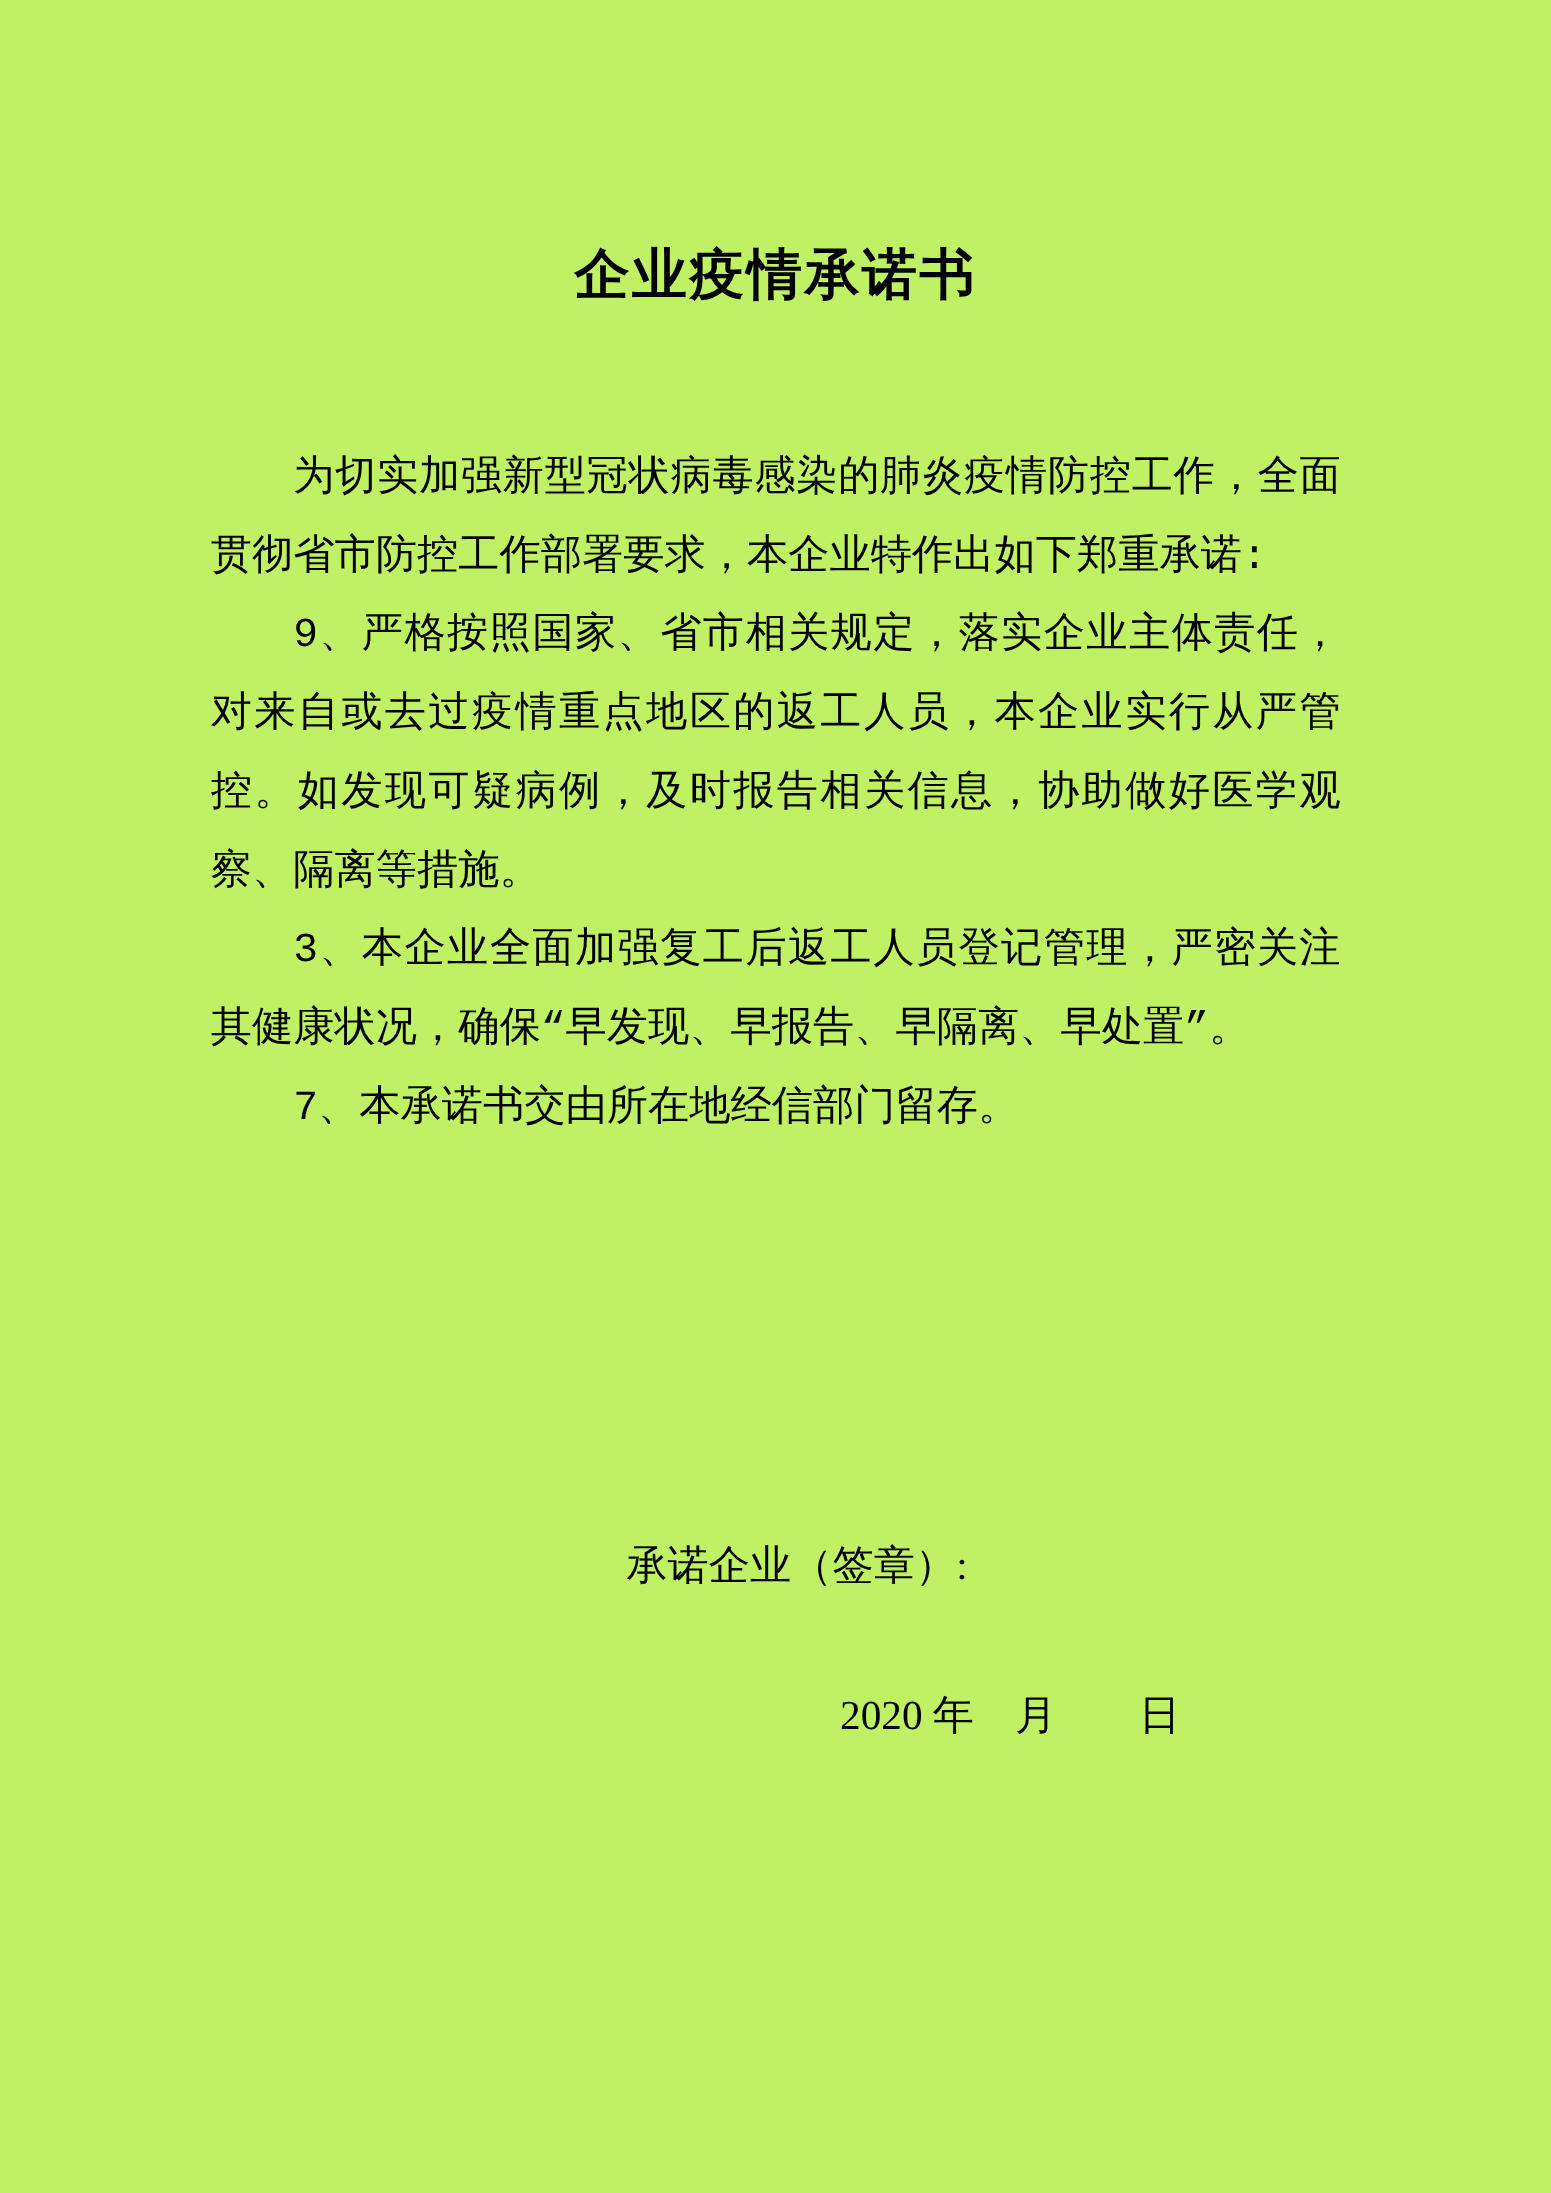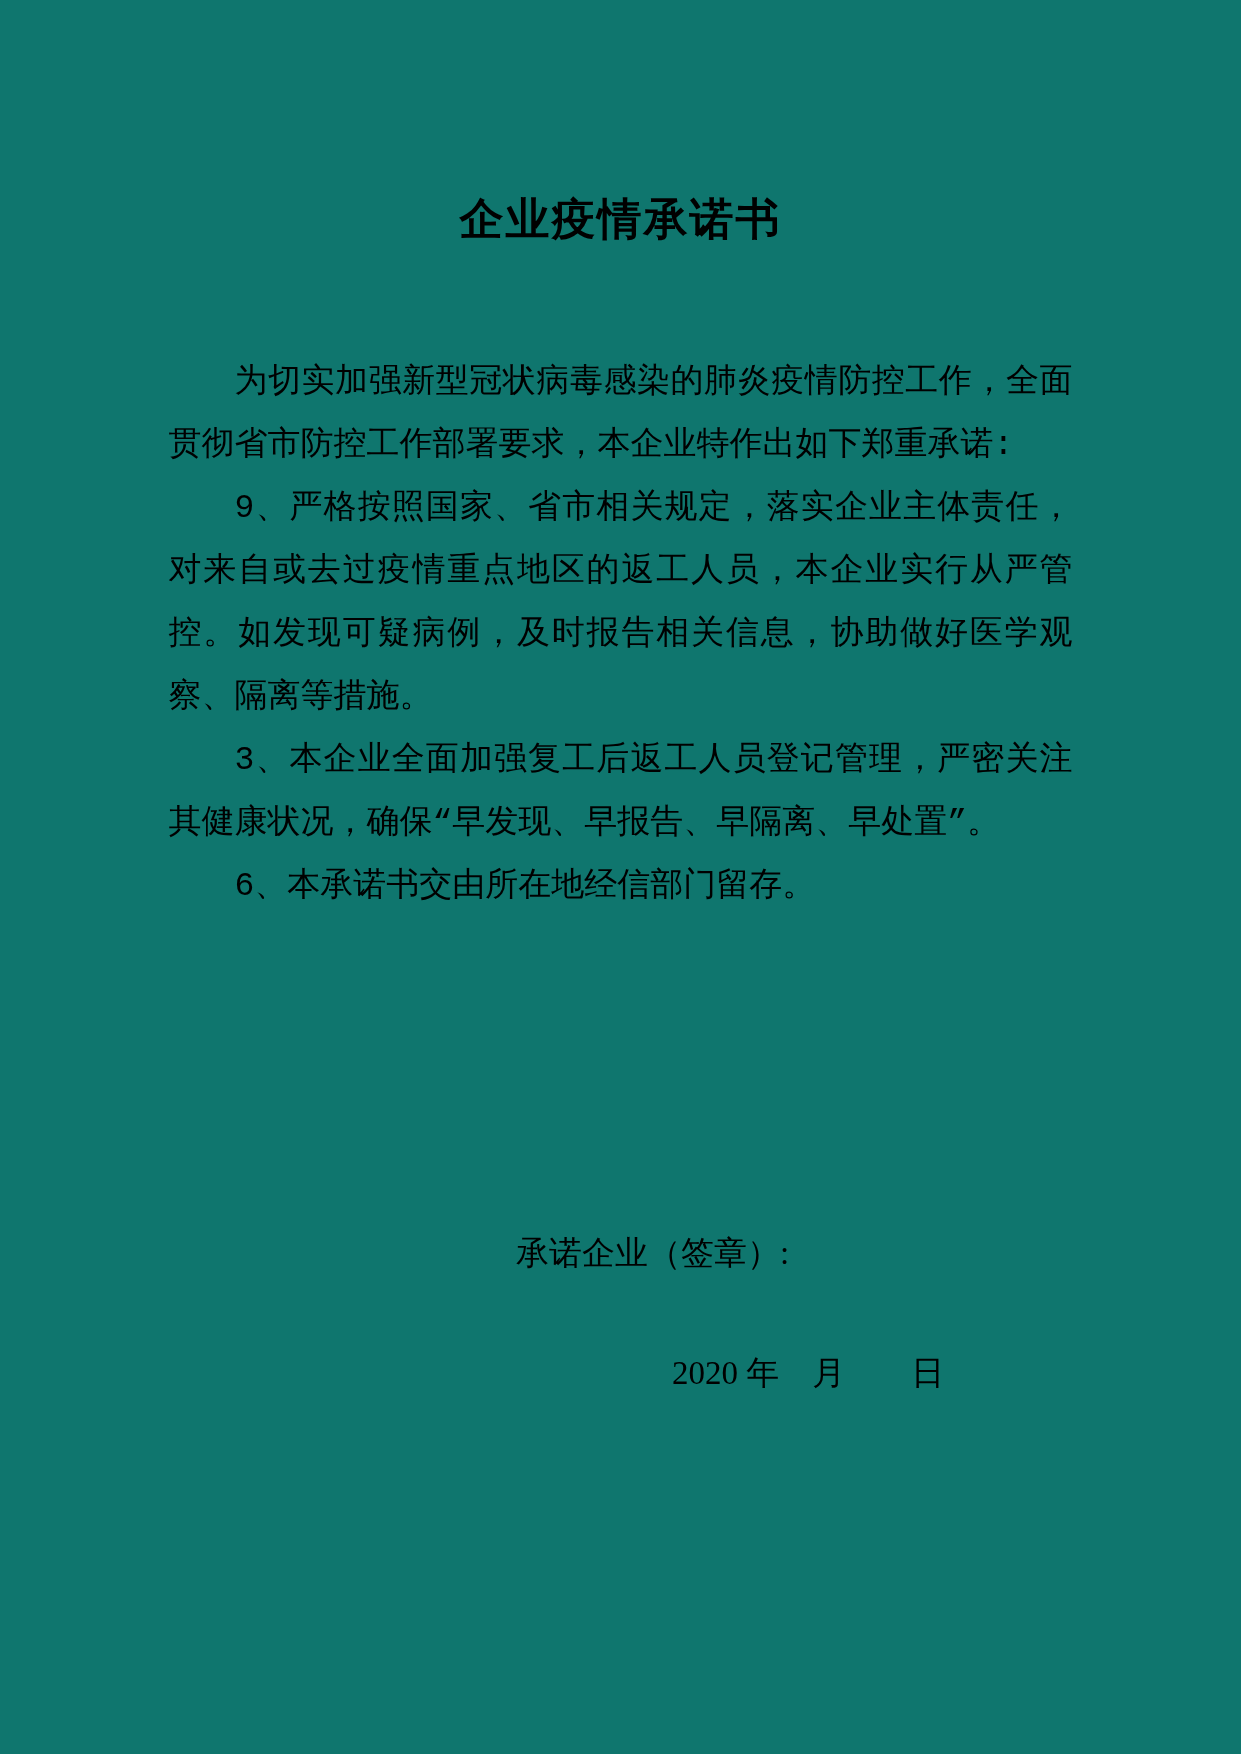--- a/index.html
+++ b/index.html
@@ -5,21 +5,21 @@
   html, body {
     margin: 0;
     padding: 0;
     background: #ffffff;
   }
   .page {
     position: relative;
     width: 1241px;
     height: 1754px;
     margin: 0 auto;
-    background: #0f766e;
+    background: #bef264;
     color: #000000;
     overflow: hidden;
   }
   .doc-title {
     margin: 0;
     padding-top: 190px;
     text-align: center;
     font-family: "Liberation Sans", "DejaVu Sans", sans-serif;
     font-size: 44px;
     font-weight: bold;
@@ -35,21 +35,21 @@
     text-align: justify;
     color: #000000;
   }
   .doc-body p {
     margin: 0;
     text-indent: 66px;
     word-break: break-all;
   }
   .signature-line {
     position: absolute;
-    left: 516px;
+    left: 501px;
     top: 1222px;
     font-family: "Liberation Serif", "DejaVu Serif", serif;
     font-size: 33px;
     line-height: 63px;
     white-space: pre;
     color: #000000;
   }
   .date-line {
     position: absolute;
     left: 672px;
@@ -66,20 +66,20 @@
 <body>
 
 <div class="page">
 
   <h1 class="doc-title">企业疫情承诺书</h1>
 
   <div class="doc-body">
     <p>为切实加强新型冠状病毒感染的肺炎疫情防控工作，全面贯彻省市防控工作部署要求，本企业特作出如下郑重承诺:</p>
     <p>9、严格按照国家、省市相关规定，落实企业主体责任，对来自或去过疫情重点地区的返工人员，本企业实行从严管控。如发现可疑病例，及时报告相关信息，协助做好医学观察、隔离等措施。</p>
     <p>3、本企业全面加强复工后返工人员登记管理，严密关注其健康状况，确保“早发现、早报告、早隔离、早处置”。</p>
-    <p>6、本承诺书交由所在地经信部门留存。</p>
+    <p>7、本承诺书交由所在地经信部门留存。</p>
   </div>
 
   <div class="signature-line">承诺企业（签章）:</div>
 
   <div class="date-line">2020 年　月　　日</div>
 
 </div>
 
 </body></html>

